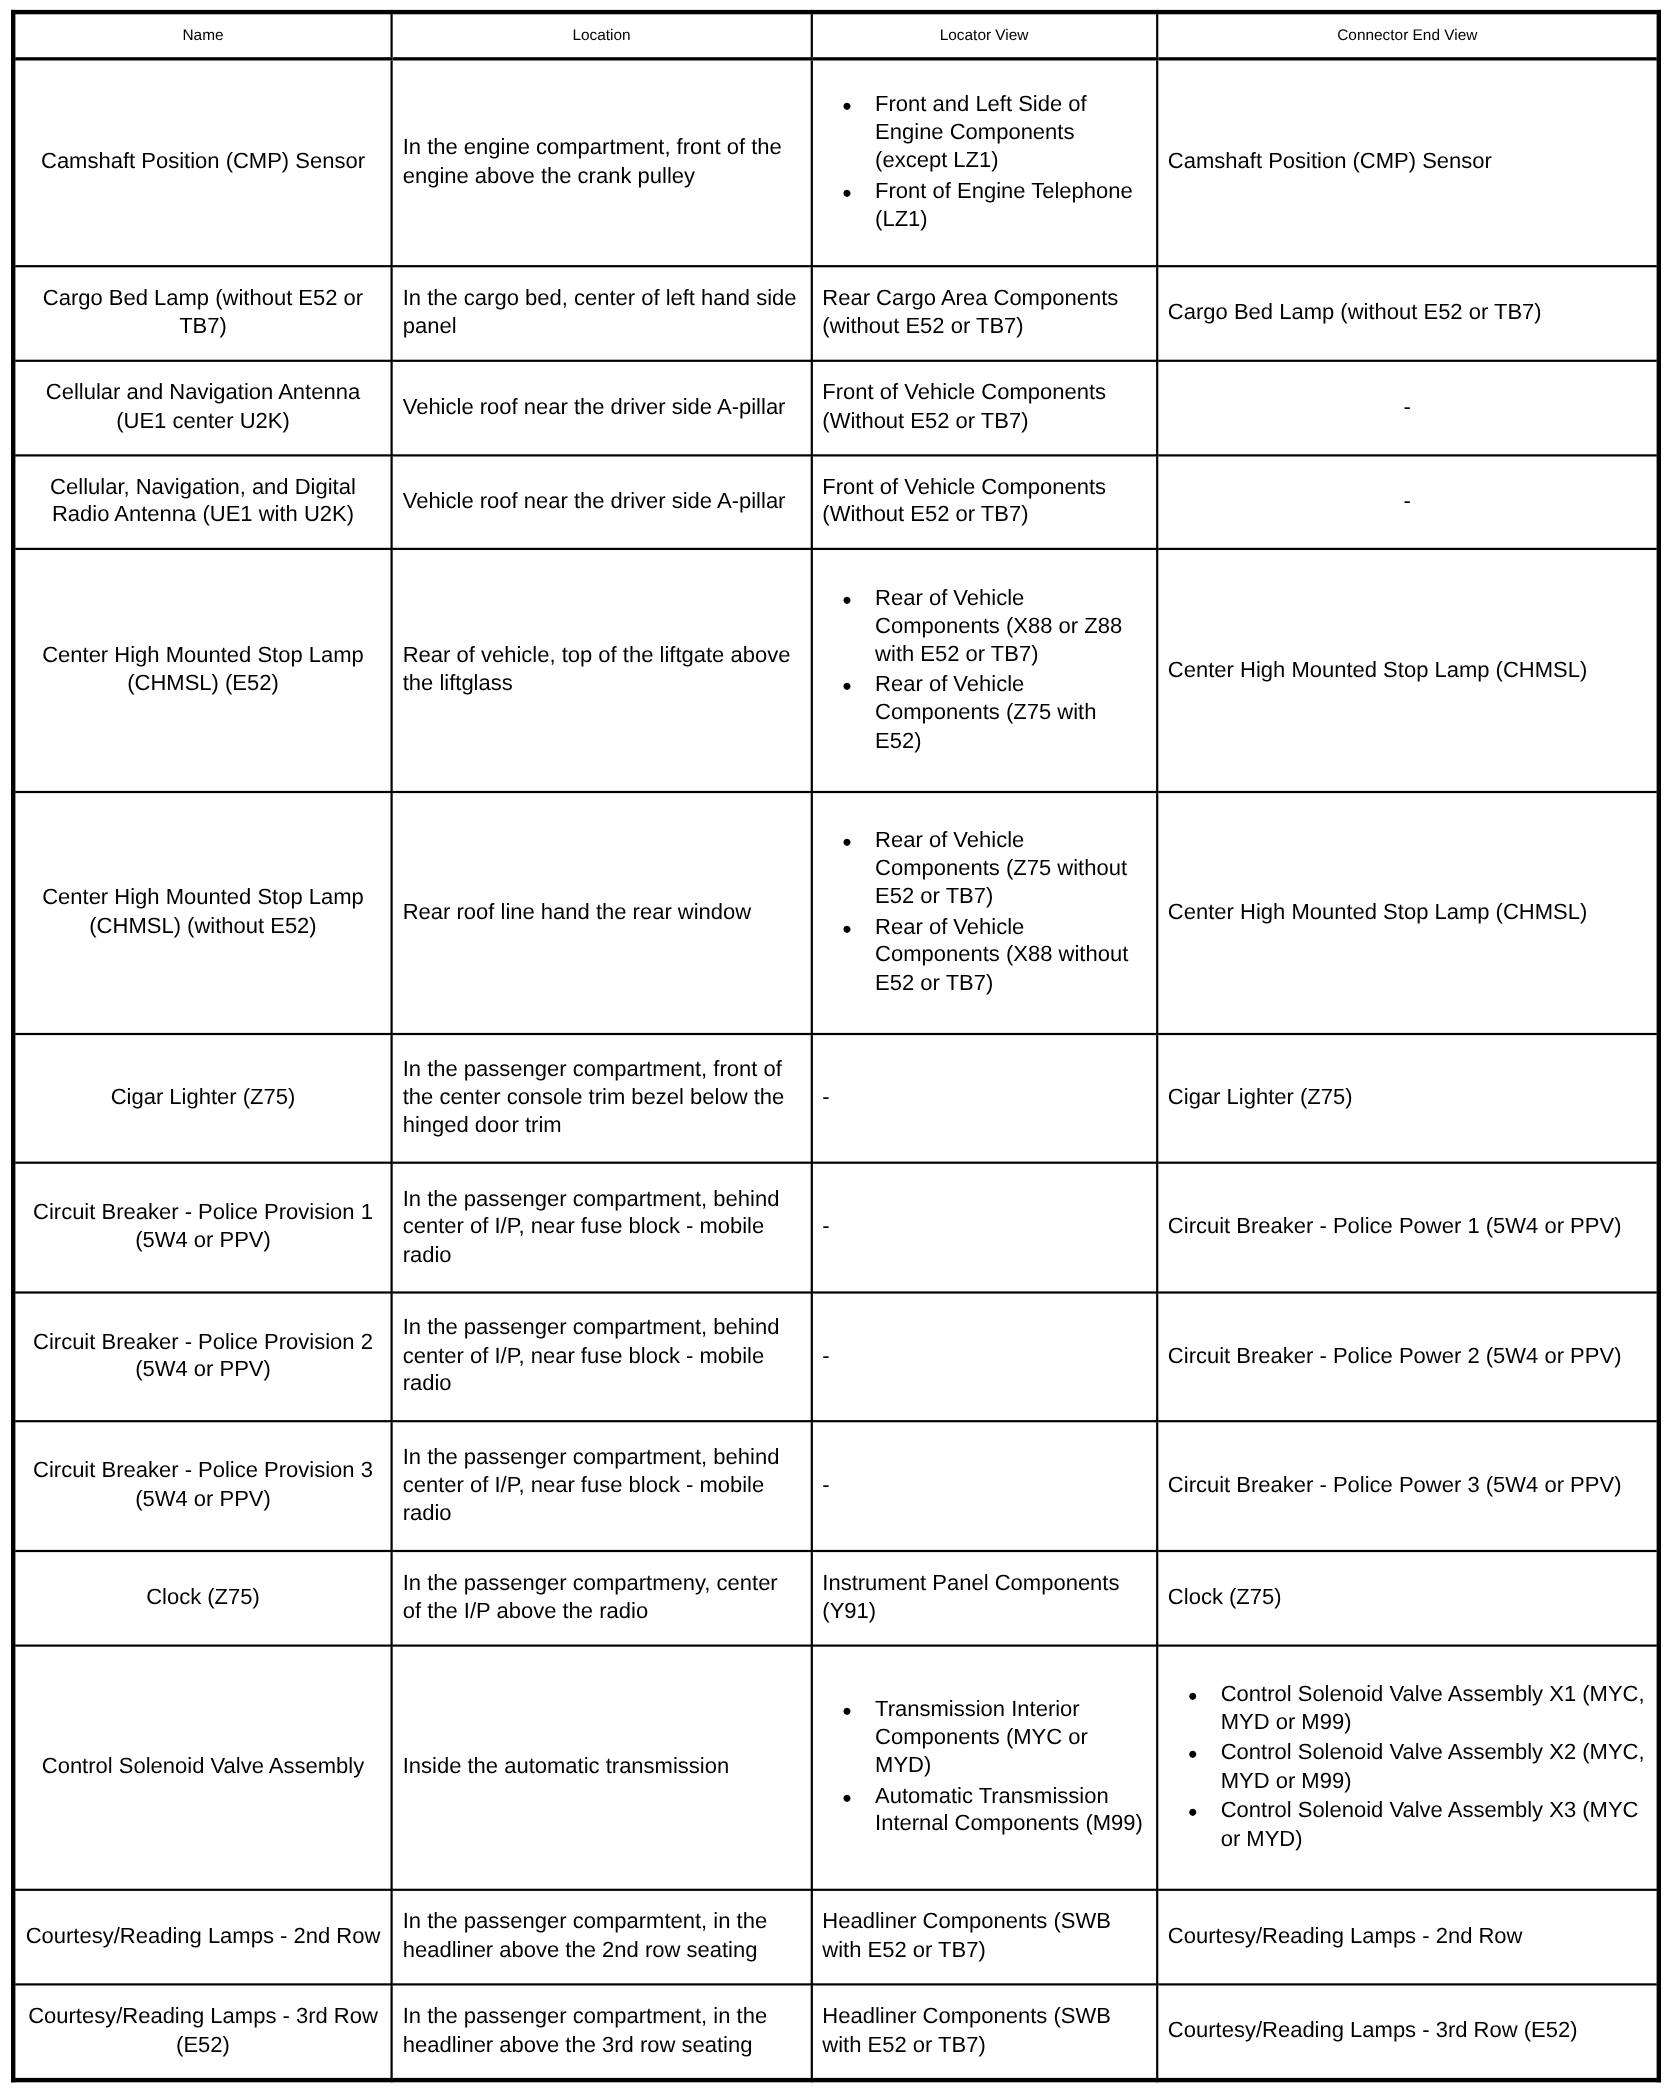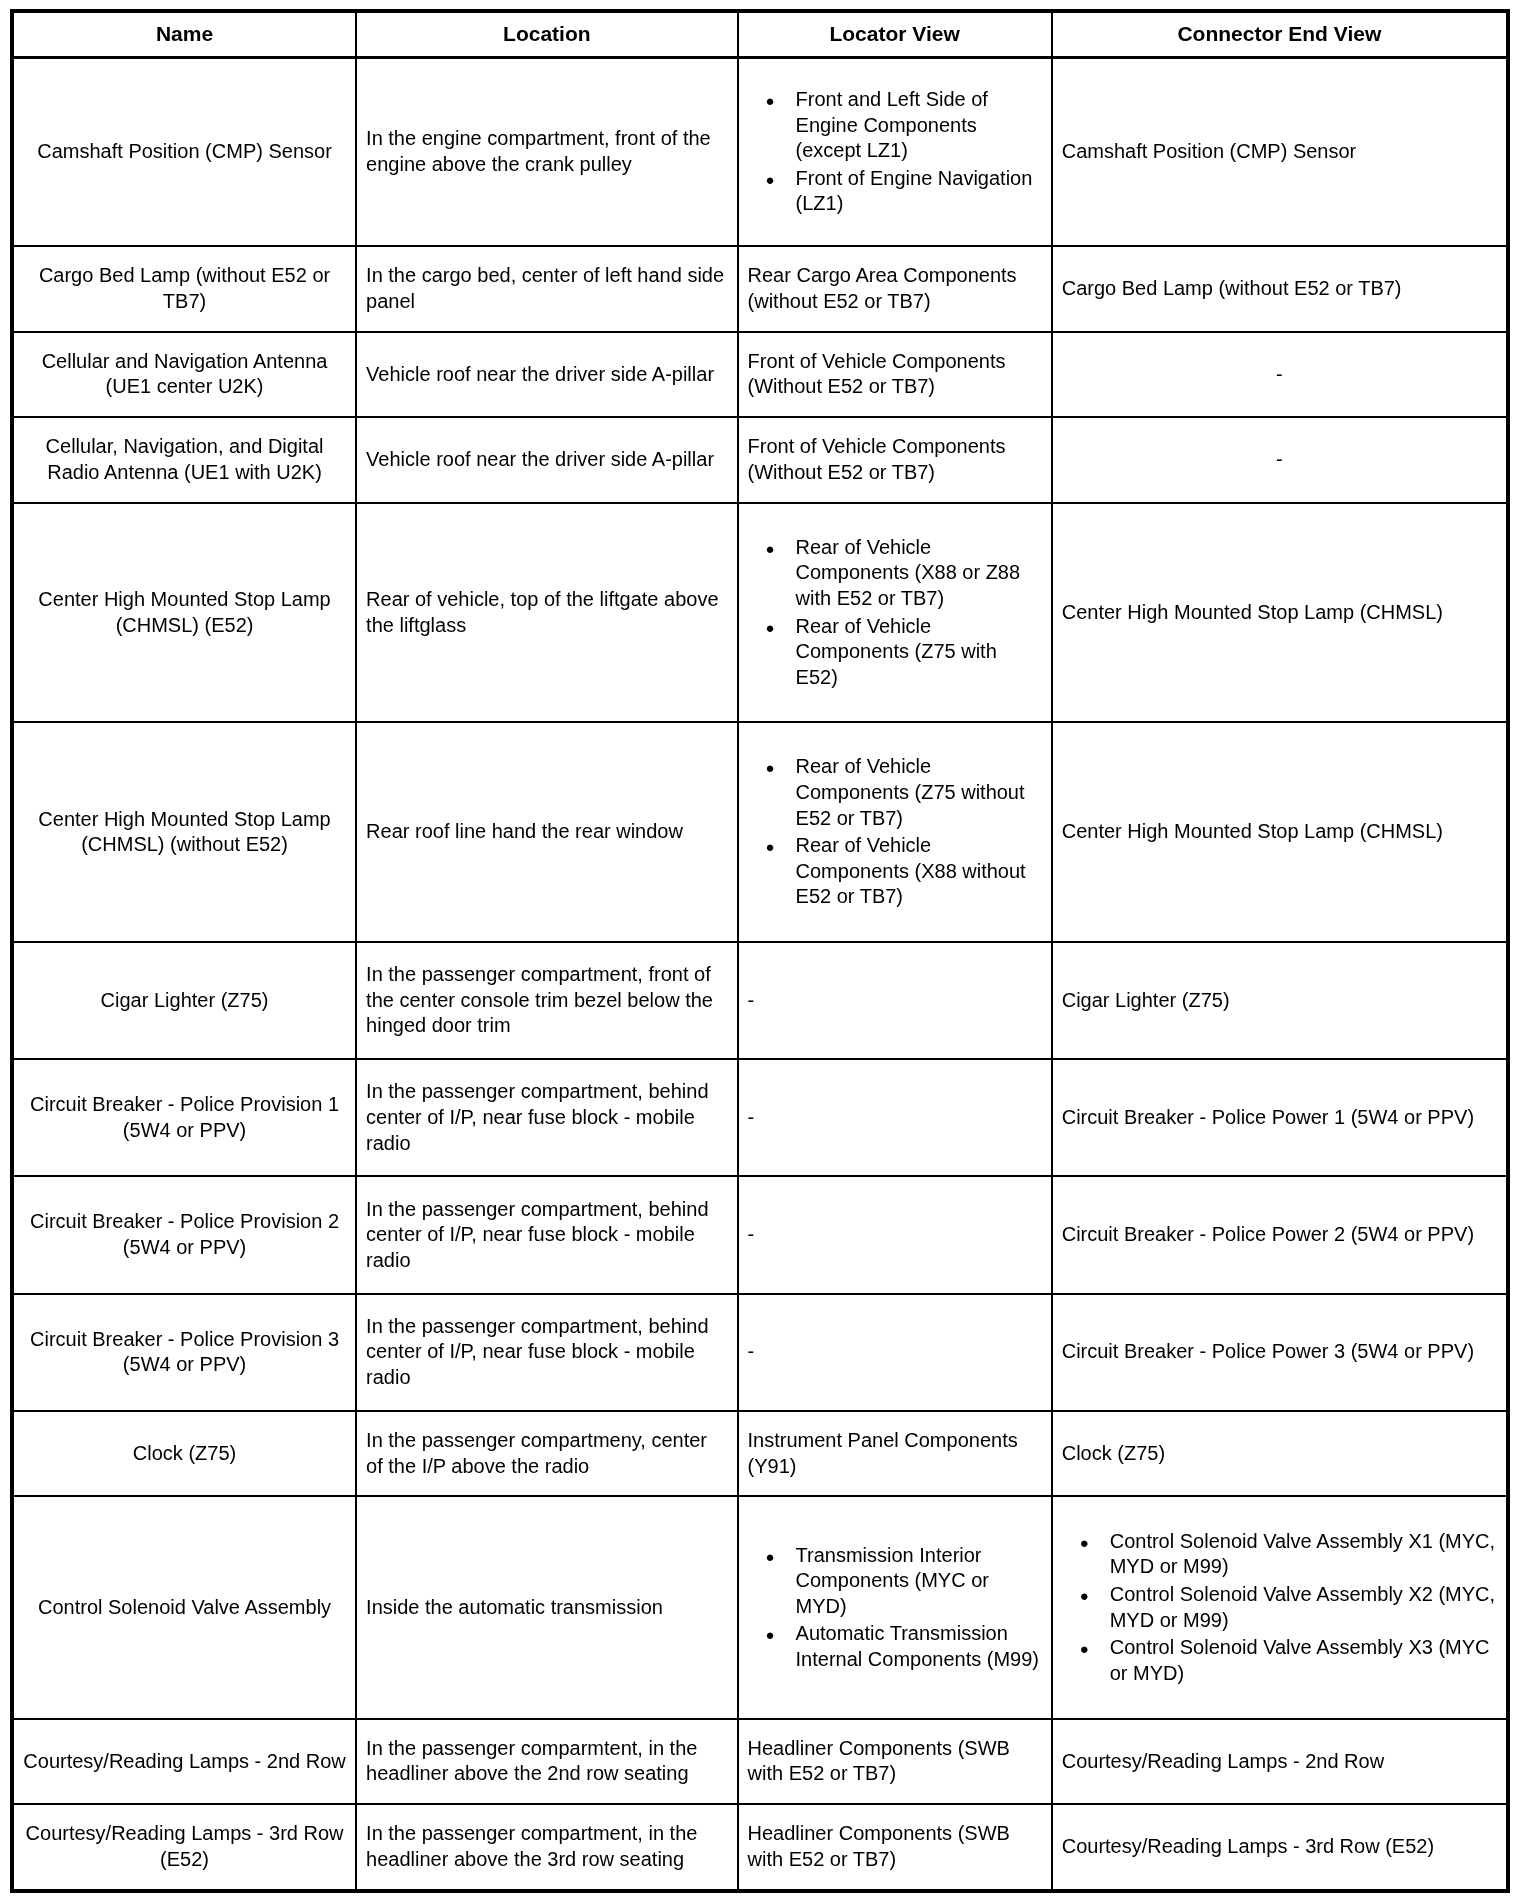--- a/index.html
+++ b/index.html
@@ -23,22 +23,22 @@
   }
   th, td {
     border: 2px solid #000;
     padding: 8px 9px;
     vertical-align: middle;
     font-size: 20px;
     line-height: 1.28;
     word-wrap: break-word;
   }
   thead th {
-    font-size: 21px;
-    font-weight: bold;
+    font-size: 14px;
+    font-weight: normal;
     text-align: center;
     padding: 8px 6px;
     border-bottom: 3px solid #000;
     height: 42px;
   }
   td.col-name {
     text-align: center;
   }
   td.col-location,
   td.col-locator,
@@ -82,21 +82,21 @@
         <th>Connector End View</th>
       </tr>
     </thead>
     <tbody>
         <tr>
           <td class="col-name">Camshaft Position (CMP) Sensor</td>
           <td class="col-location">In the engine compartment, front of the engine above the crank pulley</td>
           <td class="col-locator">
             <ul class="cell-list">
               <li>Front and Left Side of Engine Components (except LZ1)</li>
-              <li>Front of Engine Navigation (LZ1)</li>
+              <li>Front of Engine Telephone (LZ1)</li>
             </ul>
           </td>
           <td class="col-connector">Camshaft Position (CMP) Sensor</td>
         </tr>
         <tr>
           <td class="col-name">Cargo Bed Lamp (without E52 or TB7)</td>
           <td class="col-location">In the cargo bed, center of left hand side panel</td>
           <td class="col-locator">Rear Cargo Area Components (without E52 or TB7)</td>
           <td class="col-connector">Cargo Bed Lamp (without E52 or TB7)</td>
         </tr>

